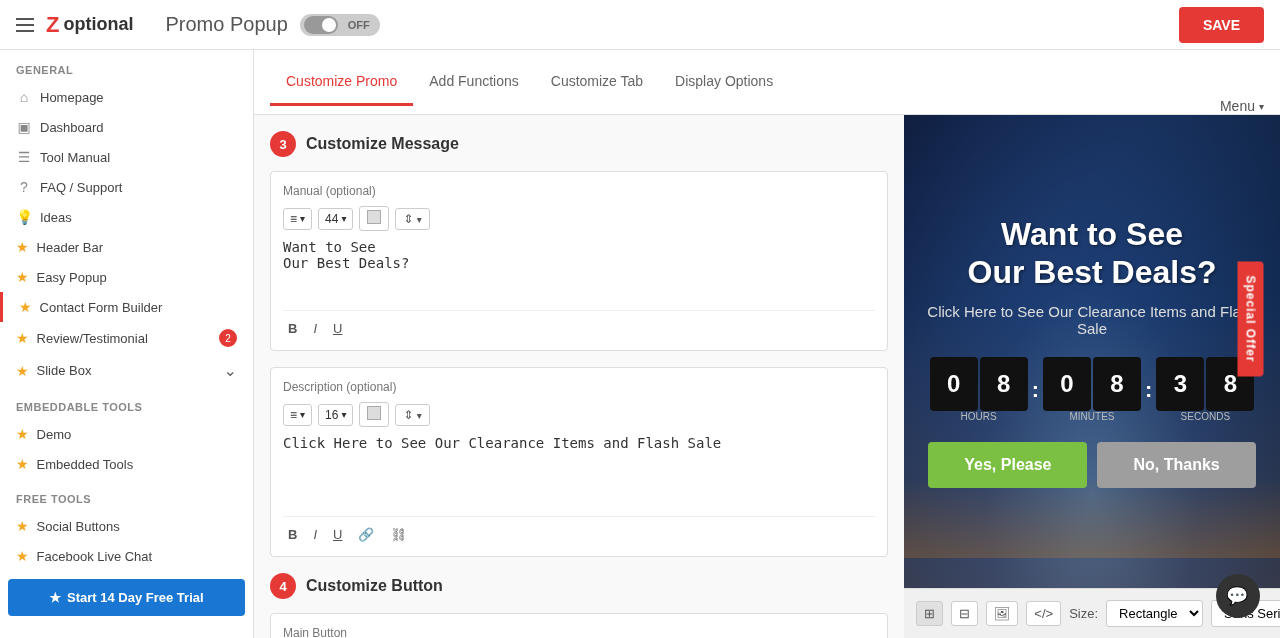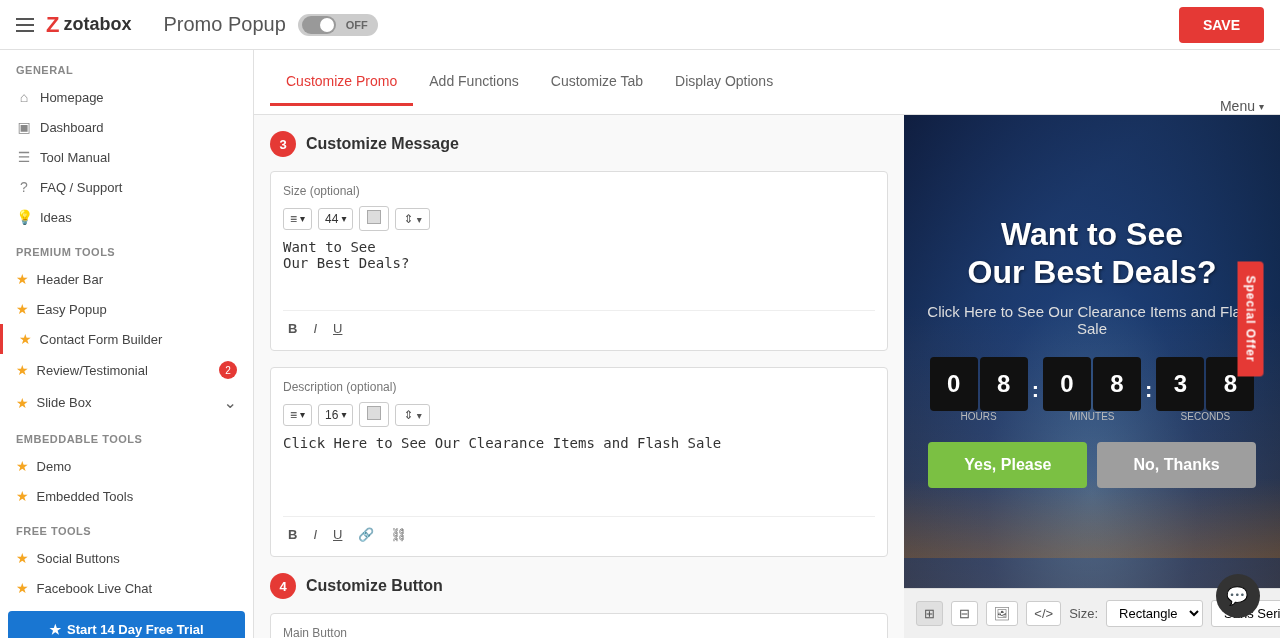--- a/index.html
+++ b/index.html
@@ -173,21 +173,21 @@
 
 <div class="topbar">
   <div class="topbar-left">
     <div class="hamburger">
       <span></span>
         <span></span>
         <span></span>
     </div>
     <div class="logo">
       <span class="logo-z">Z</span>
-      <span class="logo-text">zotabox</span>
+      <span class="logo-text">optional</span>
     </div>
     <span class="page-title">Promo Popup</span>
     <div class="toggle-wrap">
       <div class="toggle-track">
         <div class="toggle-thumb"></div>
       </div>
       <span class="toggle-label">OFF</span>
     </div>
   </div>
   <button class="save-btn">SAVE</button>
@@ -211,21 +211,20 @@
     </div>
     <div class="sidebar-item">
       <span class="icon">?</span>
       <span>FAQ / Support</span>
     </div>
     <div class="sidebar-item">
       <span class="icon">💡</span>
       <span>Ideas</span>
     </div>
 
-    <div class="sidebar-section-title">PREMIUM TOOLS</div>
     <div class="sidebar-item">
       <span class="star-icon">★</span>
       <span>Header Bar</span>
     </div>
     <div class="sidebar-item">
       <span class="star-icon">★</span>
       <span>Easy Popup</span>
     </div>
     <div class="sidebar-item red-border-left">
       <span class="star-icon">★</span>
@@ -287,21 +286,21 @@
     <div class="split-panel">
 
       <div class="form-panel">
 
         <div class="section-header">
           <div class="step-badge">3</div>
           <span class="section-title">Customize Message</span>
         </div>
 
         <div class="form-group">
-          <span class="form-label">Size (optional)</span>
+          <span class="form-label">Manual (optional)</span>
           <div class="toolbar-row">
             <div class="toolbar-select">
               <span>≡</span>
               <span class="chevron-down">▾</span>
             </div>
             <div class="toolbar-select">
               <span>44</span>
               <span class="chevron-down">▾</span>
             </div>
             <div class="toolbar-btn">

